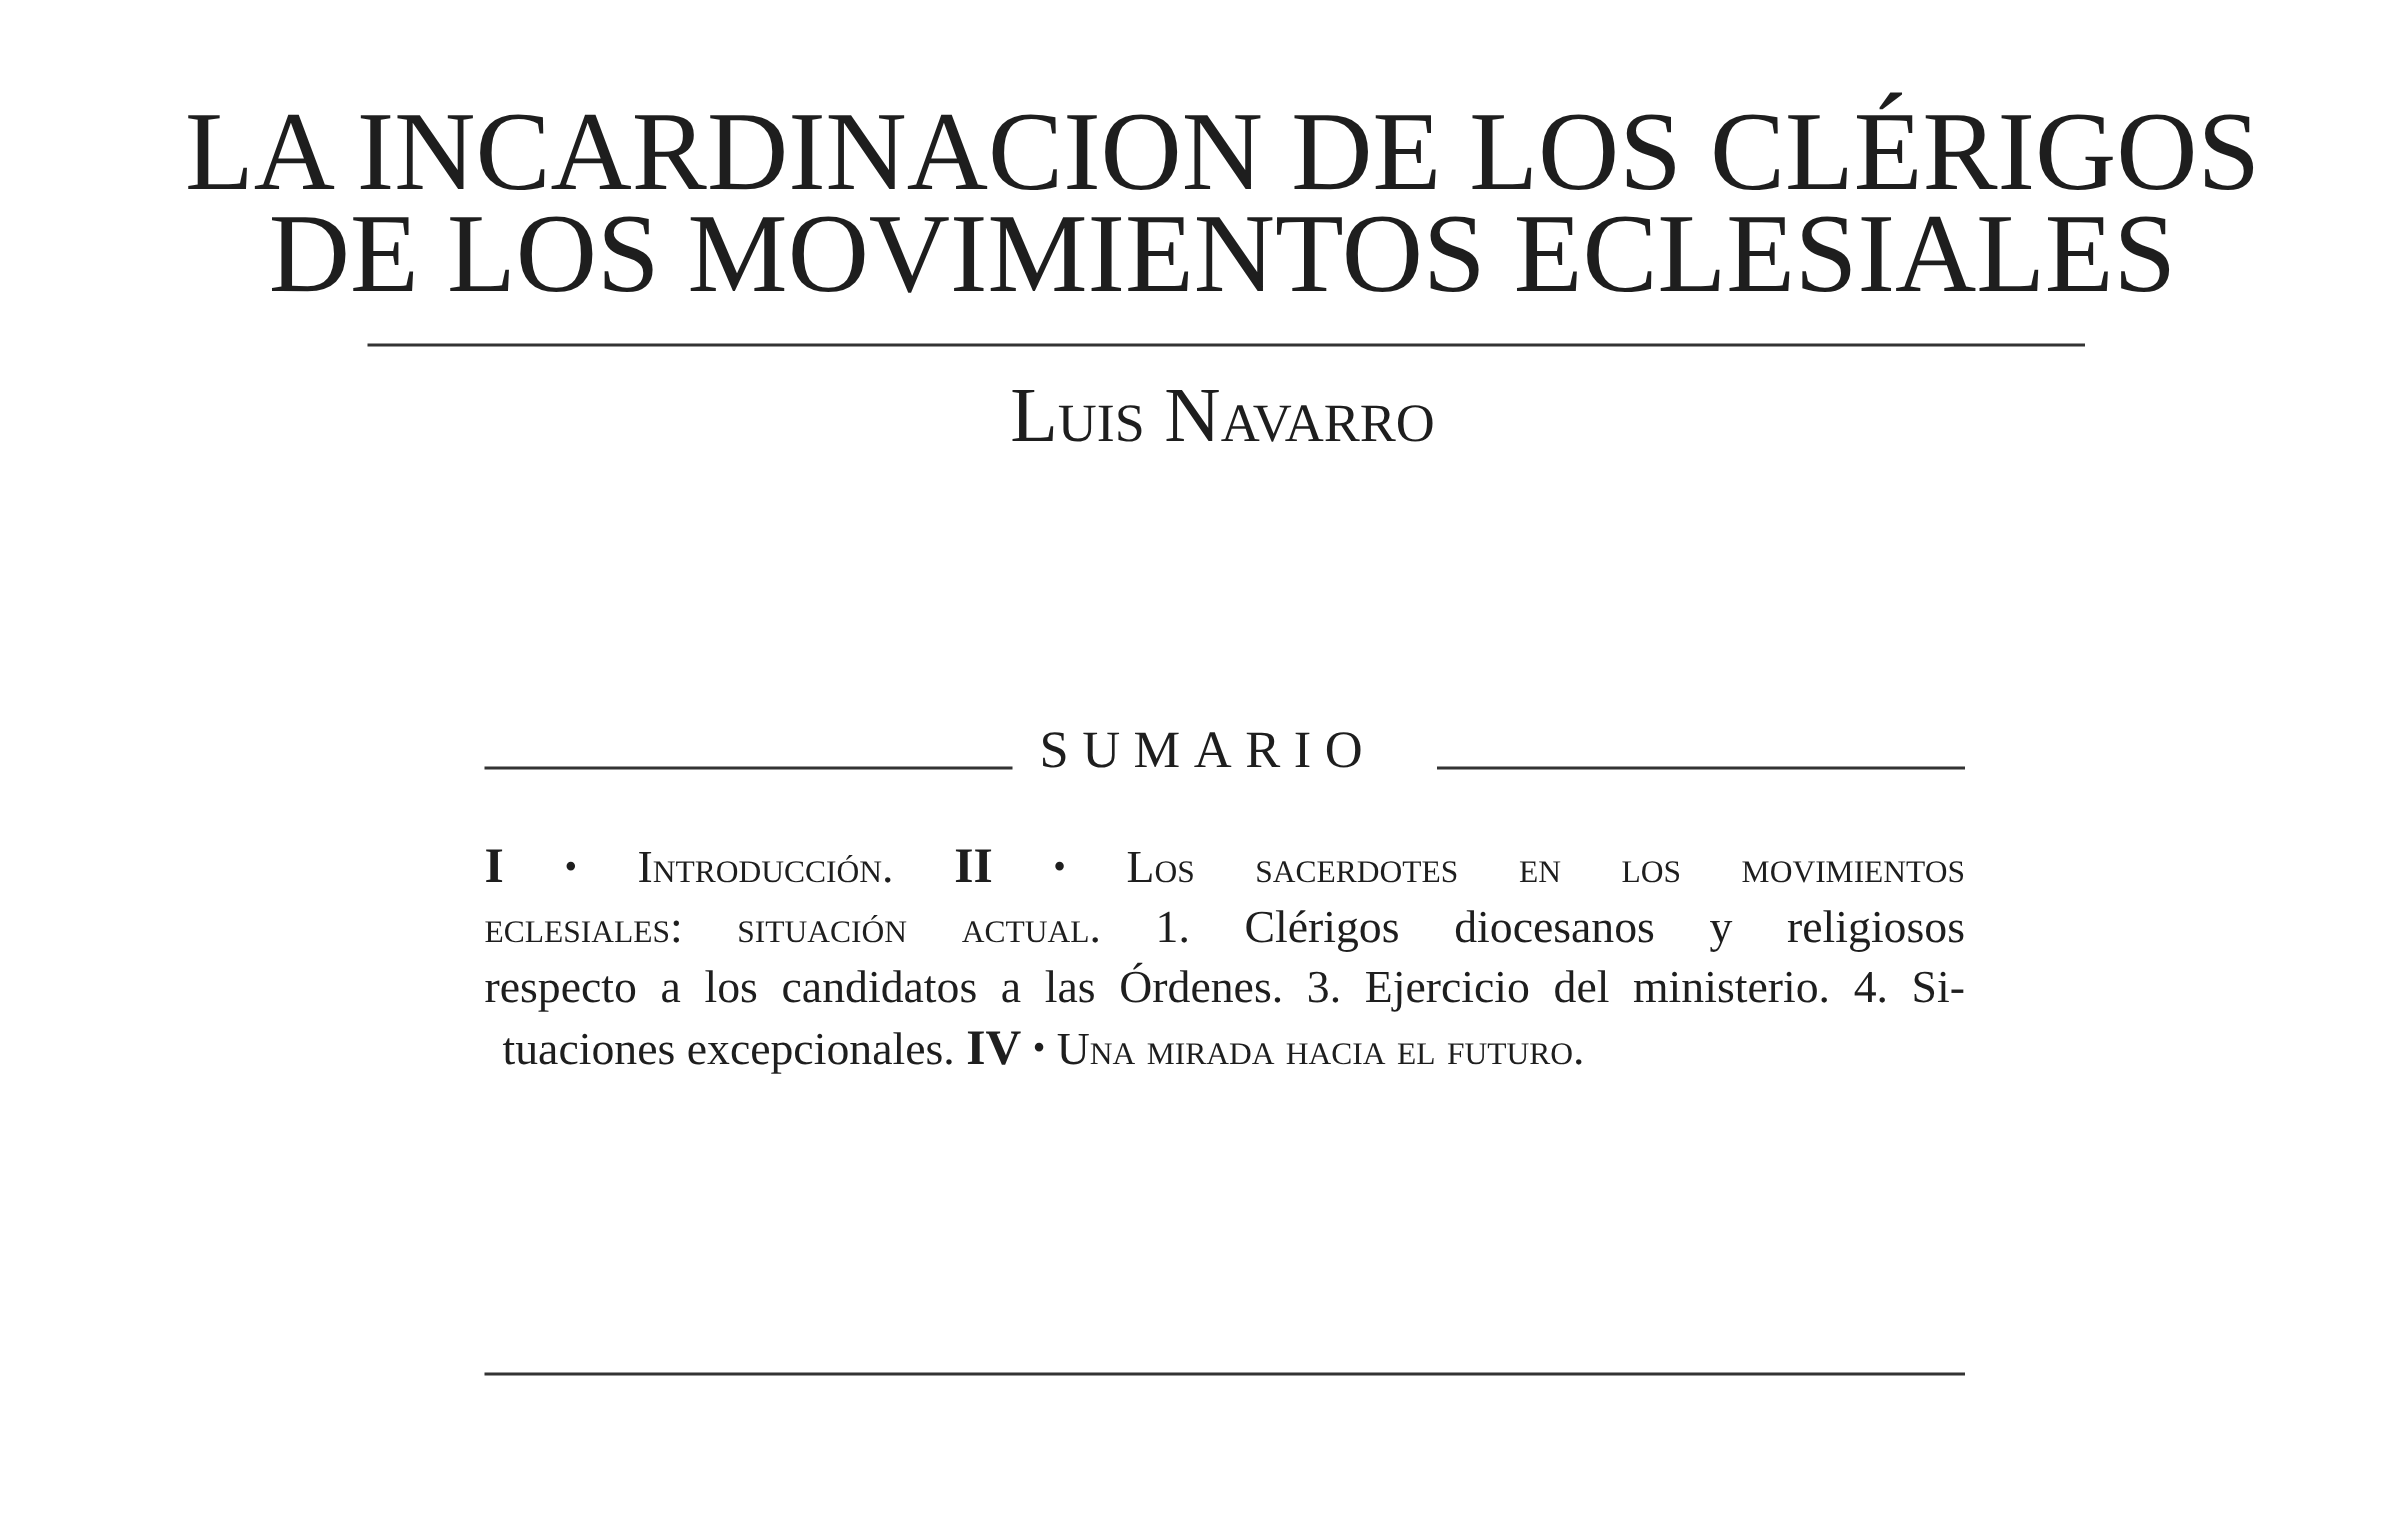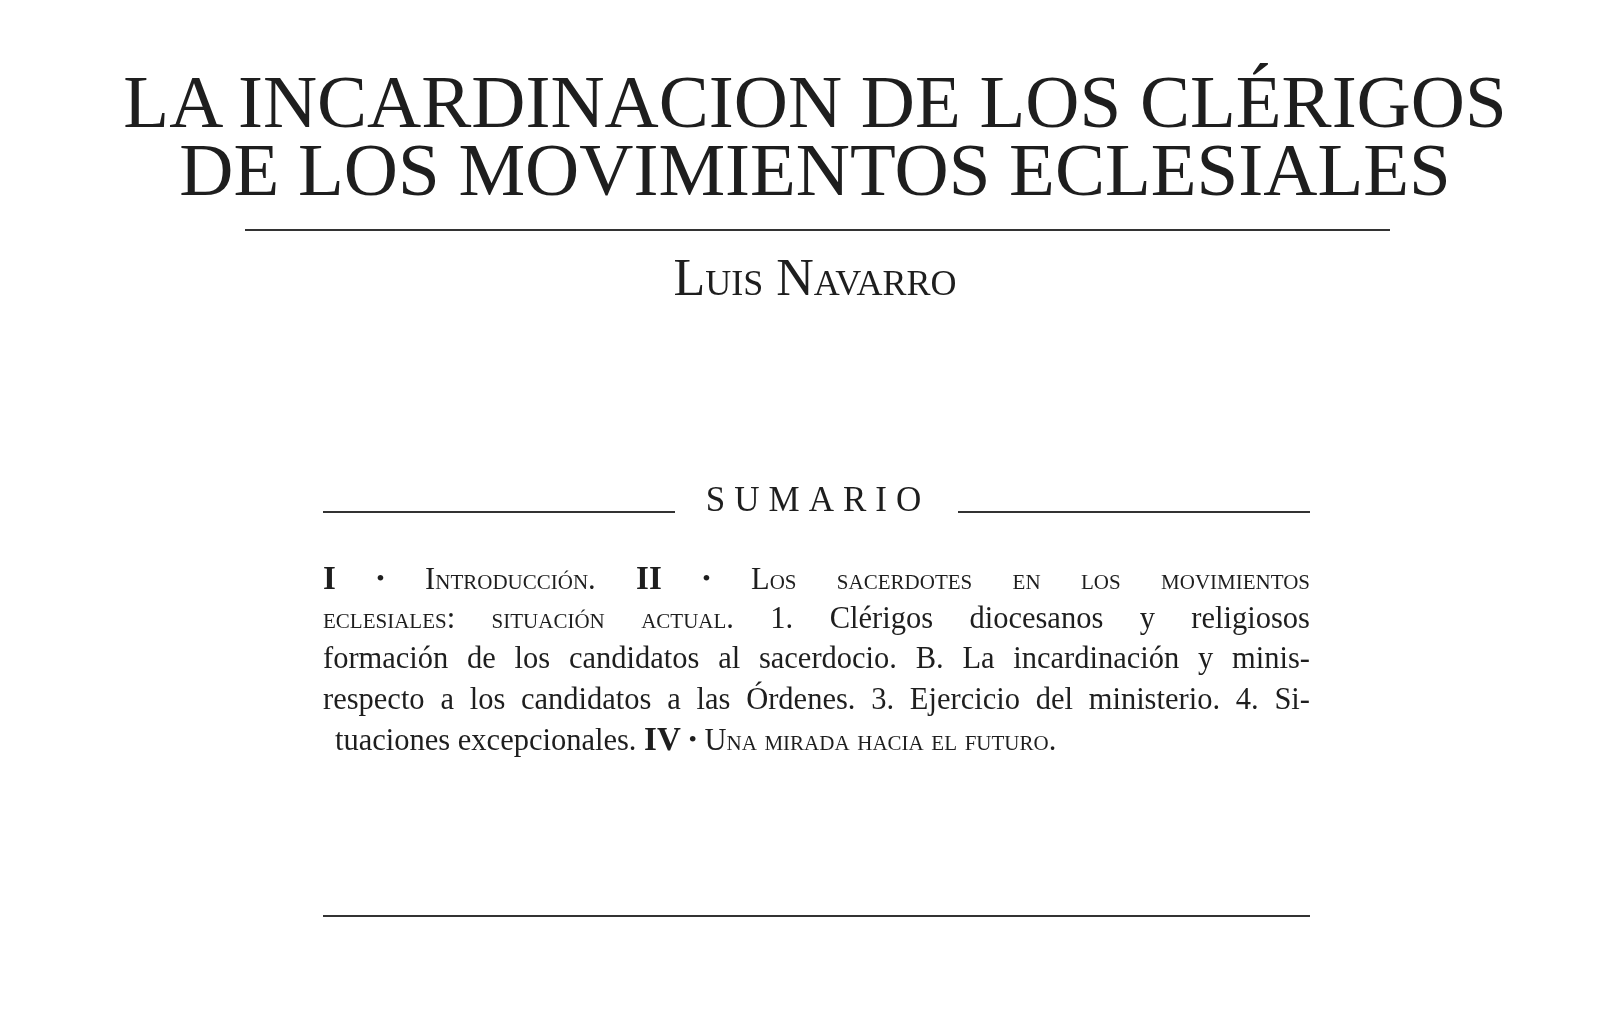--- a/index.html
+++ b/index.html
@@ -62,21 +62,20 @@
     height: 0;
     border-top: 2px solid #333333;
   }
   .sumario-head .left-rule { left: 0; width: 352px; }
   .sumario-head .right-rule { left: 635px; width: 352px; }
   .sumario-head .label {
     position: absolute;
     left: 370px;
     width: 250px;
     top: 0;
-    text-align: center;
     font-size: 35px;
     line-height: 44px;
     letter-spacing: 9px;
     white-space: nowrap;
   }
   .sumario-body {
     position: absolute;
     left: 323px;
     top: 562px;
     width: 987px;
@@ -131,18 +130,17 @@
 
 <div class="sumario-head">
   <div class="side-rule left-rule"></div>
   <div class="label">SUMARIO</div>
   <div class="side-rule right-rule"></div>
 </div>
 
 <div class="sumario-body" id="sumario-body">
     <span class="ln"><span class="sec-num">I</span><span> </span><span class="bullet">•</span><span> </span><span class="sc">Introducción.</span><span> </span><span class="sec-num">II</span><span> </span><span class="bullet">•</span><span> </span><span class="sc">Los sacerdotes en los movimientos</span></span>
     <span class="ln"><span class="sc">eclesiales: situación actual.</span><span> 1. Clérigos diocesanos y religiosos</span></span>
-    <span class="ln"><span>formación de los candidatos al sacerdocio. B. La incardinación y minis-</span></span>
     <span class="ln"><span>respecto a los candidatos a las Órdenes. 3. Ejercicio del ministerio. 4. Si-</span></span>
     <span class="ln last"><span>tuaciones excepcionales. </span><span class="sec-num">IV</span><span> </span><span class="bullet">•</span><span> </span><span class="sc">Una mirada hacia el futuro.</span></span>
   </div>
 
 <div class="bottom-rule"></div>
 
 </body></html>

